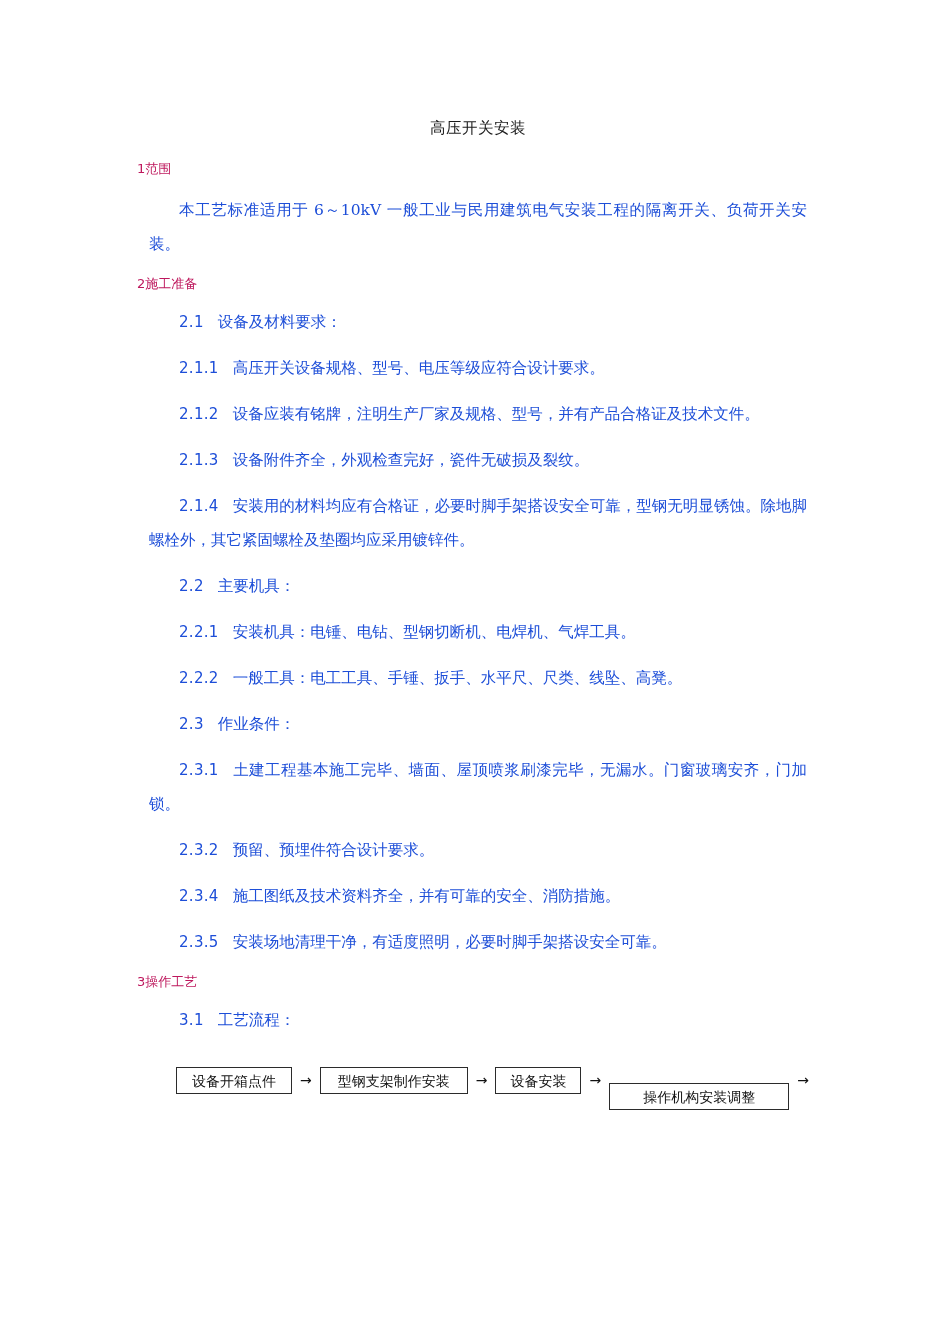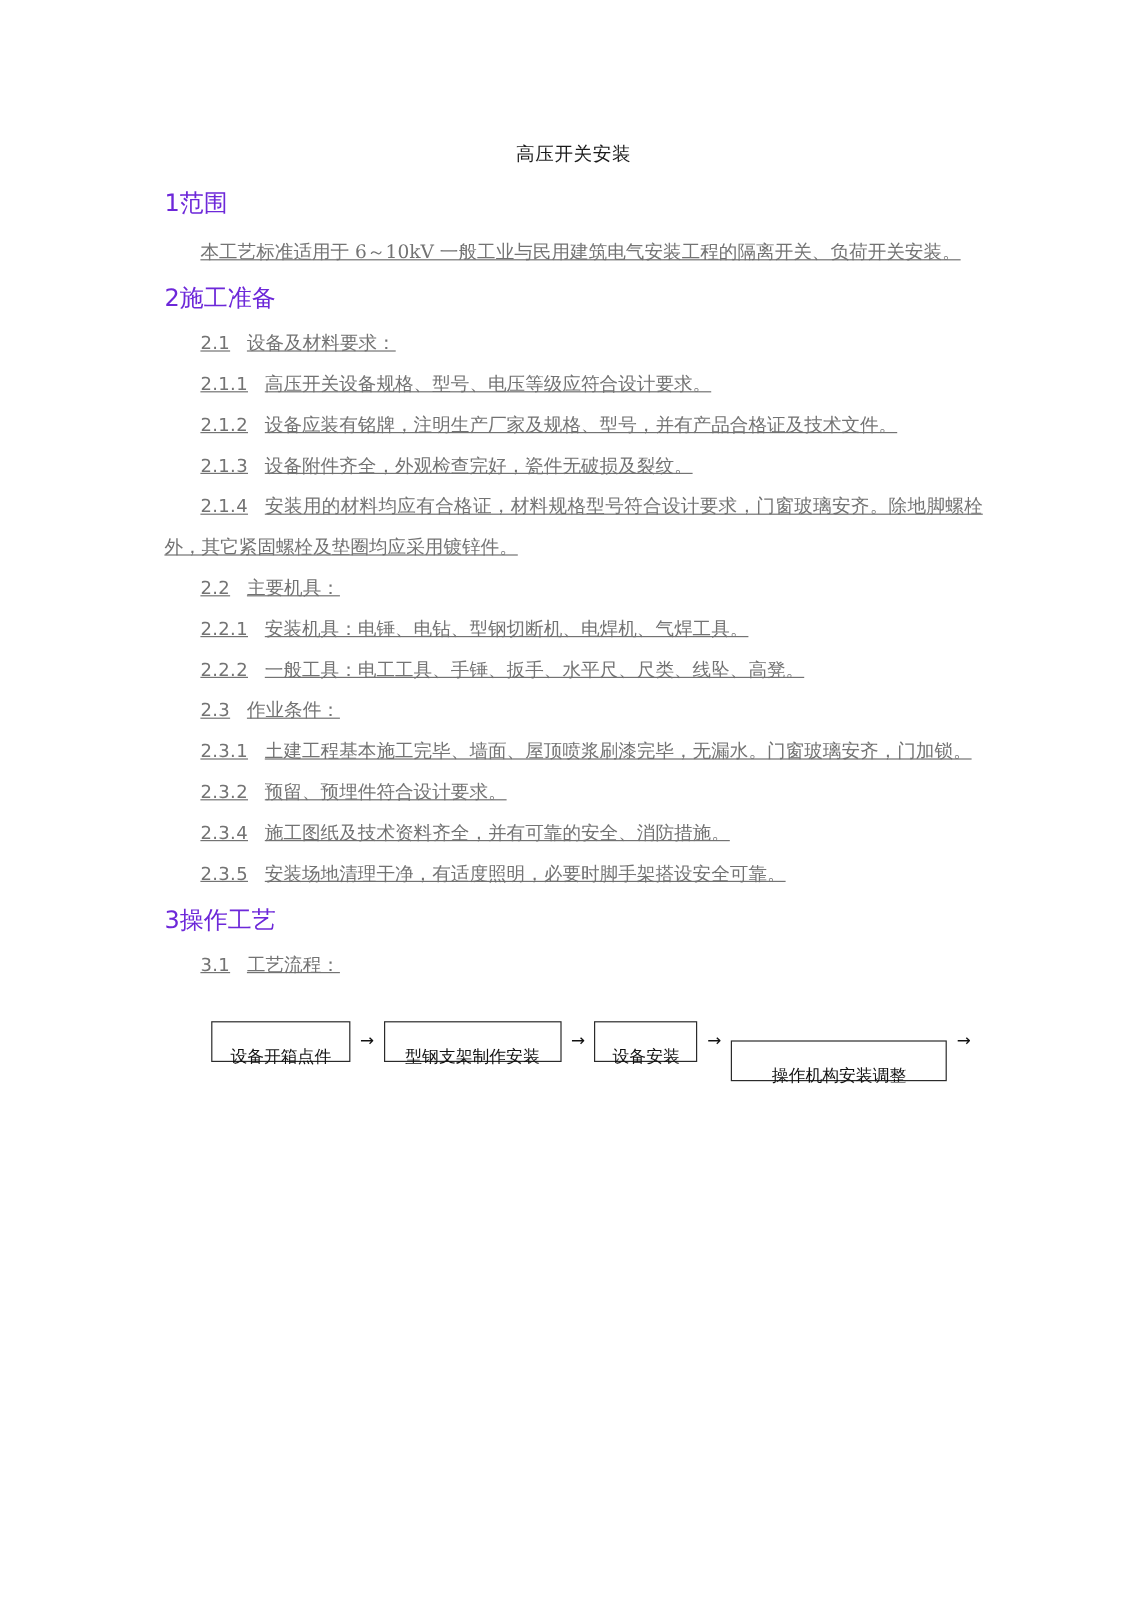--- a/index.html
+++ b/index.html
@@ -40,40 +40,39 @@
     font-size: 15.5px;
     line-height: 20px;
     margin-top: 118px;
     letter-spacing: 0.5px;
     color: #1a1a1a;
   }
 
   
   .h1 {
     font-family: "DejaVu Sans", sans-serif;
-    font-size: 20px;
+    font-size: 13px;
     line-height: 22px;
     margin-top: 16px;
-    color: #6d28d9;
+    color: #be185d;
     white-space: pre;
   }
   .h1 .num {
     font-family: "DejaVu Sans", sans-serif;
   }
 
   
   .para {
     font-family: "DejaVu Serif", serif;
     font-size: 15.5px;
     line-height: 34px;
-    color: #737373;
+    color: #1d4ed8;
     text-align: justify;
     text-justify: inter-ideograph;
-    margin: 0;
-    text-decoration: underline;
+    margin: 12px;
   }
   .para .num {
     font-family: "DejaVu Sans", sans-serif;
     font-size: 15px;
     letter-spacing: 0.3px;
   }
   .para .gap {
     display: inline-block;
     width: 14px;
   }
@@ -90,21 +89,21 @@
   .flow {
     display: flex;
     align-items: center;
     margin-top: 14px;
     margin-left: 39px;
   }
   .flow-box {
     border: 1px solid #2b2b2b;
     height: 27px;
     line-height: 27px;
-    padding: 16px 11px;
+    padding: 0 11px;
     font-family: "DejaVu Serif", serif;
     font-size: 14px;
     color: #121212;
     text-align: center;
     white-space: nowrap;
     box-sizing: border-box;
     background: #ffffff;
   }
   .flow-arrow {
     font-family: "DejaVu Sans", sans-serif;
@@ -134,21 +133,21 @@
     <div class="h1 sp-c"><span class="num">2</span><span class="gap"></span><span>施工准备</span></div>
 
     <p class="para indent2 sp-c"><span class="num">2.1</span><span class="gap"></span><span>设备及材料要求：</span></p>
 
     <p class="para indent2"><span class="num">2.1.1</span><span class="gap"></span><span>高压开关设备规格、型号、电压等级应符合设计要求。</span></p>
 
     <p class="para indent2"><span class="num">2.1.2</span><span class="gap"></span><span>设备应装有铭牌，注明生产厂家及规格、型号，并有产品合格证及技术文件。</span></p>
 
     <p class="para indent2"><span class="num">2.1.3</span><span class="gap"></span><span>设备附件齐全，外观检查完好，瓷件无破损及裂纹。</span></p>
 
-    <p class="para indent2"><span class="num">2.1.4</span><span class="gap"></span><span>安装用的材料均应有合格证，材料规格型号符合设计要求，门窗玻璃安齐。除地脚螺栓外，其它紧固螺栓及垫圈均应采用镀锌件。</span></p>
+    <p class="para indent2"><span class="num">2.1.4</span><span class="gap"></span><span>安装用的材料均应有合格证，必要时脚手架搭设安全可靠，型钢无明显锈蚀。除地脚螺栓外，其它紧固螺栓及垫圈均应采用镀锌件。</span></p>
 
     <p class="para indent2"><span class="num">2.2</span><span class="gap"></span><span>主要机具：</span></p>
 
     <p class="para indent2"><span class="num">2.2.1</span><span class="gap"></span><span>安装机具：电锤、电钻、型钢切断机、电焊机、气焊工具。</span></p>
 
     <p class="para indent2"><span class="num">2.2.2</span><span class="gap"></span><span>一般工具：电工工具、手锤、扳手、水平尺、尺类、线坠、高凳。</span></p>
 
     <p class="para indent2"><span class="num">2.3</span><span class="gap"></span><span>作业条件：</span></p>
 
     <p class="para indent2"><span class="num">2.3.1</span><span class="gap"></span><span>土建工程基本施工完毕、墙面、屋顶喷浆刷漆完毕，无漏水。门窗玻璃安齐，门加锁。</span></p>

